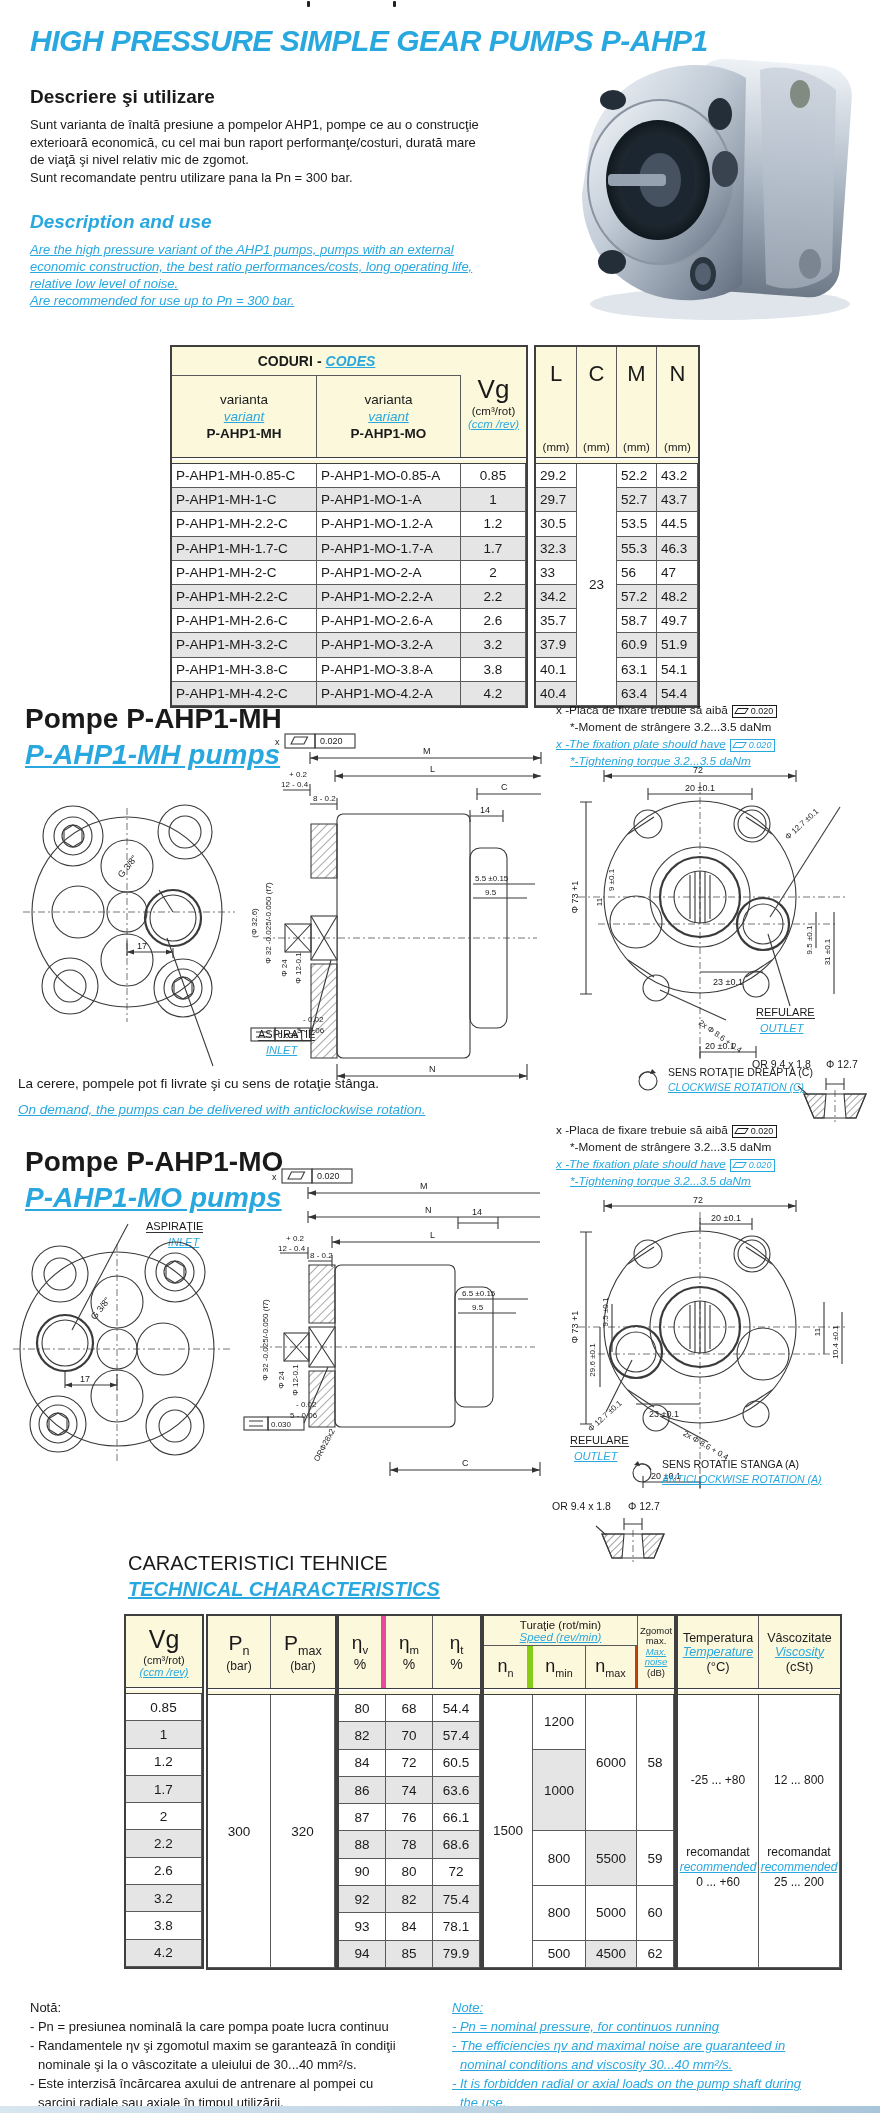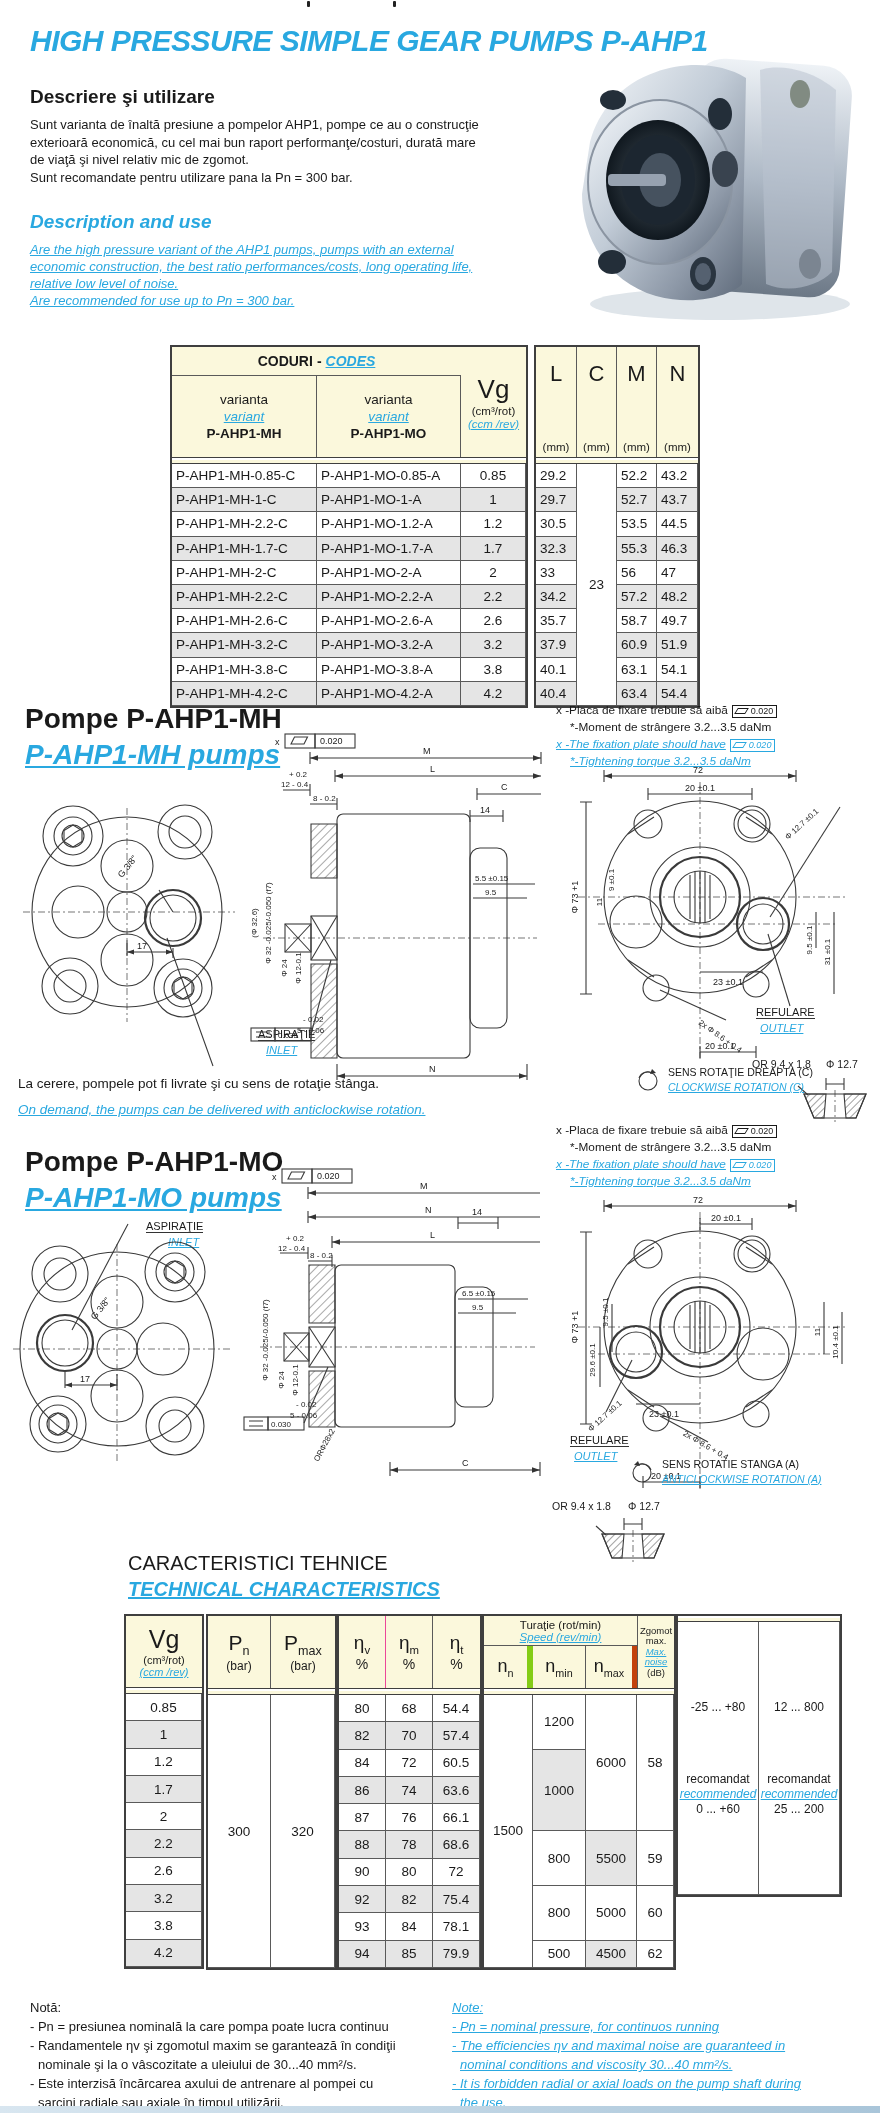--- a/index.html
+++ b/index.html
@@ -653,21 +653,21 @@
     </div>
     <div class="tsep"></div>
     <div class="grid" style="grid-template-columns:63px 64px;grid-auto-rows:273px">
       <div class="c ctr tcell">300</div>
       <div class="c ctr tcell">320</div>
     </div>
   </div>
 
   <div class="tbl" style="left:337px;top:1614px;width:141px">
     <div class="thead" style="display:grid;grid-template-columns:47px 47px 47px">
-      <div class="tc-head" style="border-right:1px solid #ec4899">
+      <div class="tc-head" style="border-right:5px solid #ec4899">
         <span style="font-size:19px"><span>η</span><sub class="nsub">v</sub></span>
         <span style="font-size:14px">%</span>
       </div>
       <div class="tc-head" style="border-right:1px solid #5a5a5a">
         <span style="font-size:19px"><span>η</span><sub class="nsub">m</sub></span>
         <span style="font-size:14px">%</span>
       </div>
       <div class="tc-head">
         <span style="font-size:19px"><span>η</span><sub class="nsub">t</sub></span>
         <span style="font-size:14px">%</span>
@@ -713,21 +713,21 @@
       <div style="grid-area:1/1/2/4;border-bottom:1px solid #5a5a5a;display:flex;flex-direction:column;align-items:center;justify-content:center">
         <span style="font-size:11.5px">Turaţie (rot/min)</span>
         <span style="font-size:11.5px" class="blue it">Speed (rev/min)</span>
       </div>
       <div style="grid-area:2/1;border-right:6px solid #84cc16;display:flex;align-items:center;justify-content:center">
         <span style="font-size:18px"><span>n</span><sub class="nsub">n</sub></span>
       </div>
       <div style="grid-area:2/2;border-right:1px solid #5a5a5a;display:flex;align-items:center;justify-content:center">
         <span style="font-size:18px"><span>n</span><sub class="nsub">min</sub></span>
       </div>
-      <div style="grid-area:2/3;border-right:5px solid #c2410c;display:flex;align-items:center;justify-content:center">
+      <div style="grid-area:2/3;border-right:2px solid #c2410c;display:flex;align-items:center;justify-content:center">
         <span style="font-size:18px"><span>n</span><sub class="nsub">max</sub></span>
       </div>
       <div class="zg" style="grid-area:1/4/3/5;border-left:1px solid #5a5a5a;display:flex;flex-direction:column;align-items:center;justify-content:center">
         <span>Zgomot</span>
         <span>max.</span>
         <span class="blue it">Max.</span>
         <span class="blue it">noise</span>
         <span>(dB)</span>
       </div>
     </div>
@@ -744,20 +744,32 @@
       <div class="c ctr tcell" style="grid-area:8/3/span 2/4">5000</div>
       <div class="c ctr tcell alt" style="grid-area:10/3/span 1/4">4500</div>
       <div class="c ctr tcell" style="grid-area:1/4/span 5/5">58</div>
       <div class="c ctr tcell" style="grid-area:6/4/span 2/5">59</div>
       <div class="c ctr tcell" style="grid-area:8/4/span 2/5">60</div>
       <div class="c ctr tcell" style="grid-area:10/4/span 1/5">62</div>
     </div>
   </div>
 
   <div class="tbl" style="left:676px;top:1614px;width:162px">
+    <div class="thead" style="display:grid;grid-template-columns:81px 81px">
+      <div class="tc-head" style="border-right:1px solid #5a5a5a">
+        <span style="font-size:12.5px">Temperatura</span>
+        <span style="font-size:12.5px" class="blue it">Temperature</span>
+        <span style="font-size:13px">(°C)</span>
+      </div>
+      <div class="tc-head">
+        <span style="font-size:12.5px">Vâscozitate</span>
+        <span style="font-size:12.5px" class="blue it">Viscosity</span>
+        <span style="font-size:13px">(cSt)</span>
+      </div>
+    </div>
     <div class="tsep"></div>
     <div class="grid" style="grid-template-columns:81px 81px;grid-auto-rows:273px">
       <div class="c" style="justify-content:center">
         <div class="tall" style="font-size:12px">
           <div>-25 ... +80</div>
           <div style="margin-top:58px;text-align:center;line-height:15px">
             <div>recomandat</div>
             <div class="blue it">recommended</div>
             <div>0 ... +60</div>
           </div>

